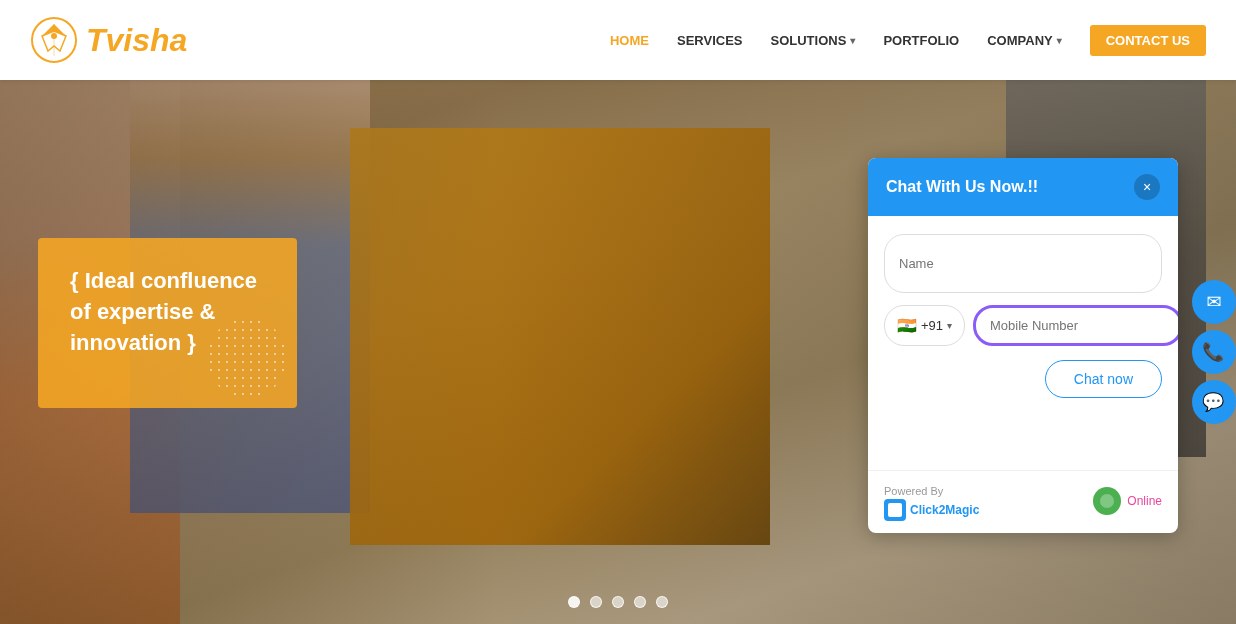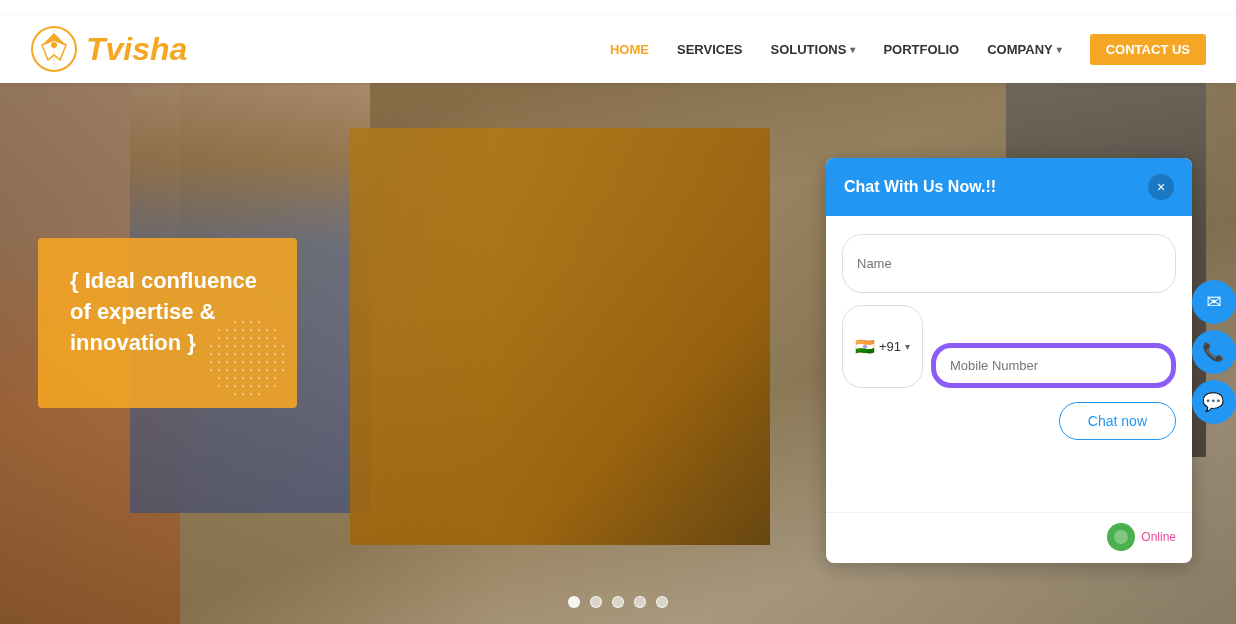--- a/index.html
+++ b/index.html
@@ -1,22 +1,22 @@
 <!DOCTYPE html>
 <html><head>
   <meta charset="utf-8">
   <style>
     * { margin: 0; padding: 0; box-sizing: border-box; }
     body { font-family: Arial, sans-serif; width: 1236px; height: 624px; overflow: hidden; position: relative; }
 
     
     .header {
       position: absolute;
-      top: 15px; left: 0; right: 0;
-      height: 68px;
+      top: 0; left: 0; right: 0;
+      height: 80px;
       background: #fff;
       display: flex;
       align-items: center;
       justify-content: space-between;
       padding: 0 30px;
       z-index: 100;
       box-shadow: 0 1px 4px rgba(0,0,0,0.1);
     }
     .logo {
       display: flex;
@@ -160,22 +160,22 @@
       cursor: pointer;
     }
     .slide-dot.active {
       background: rgba(255,255,255,0.9);
     }
 
     
     .chat-widget {
       position: absolute;
       top: 158px;
-      right: 44px;
-      width: 366px;
+      right: 58px;
+      width: 310px;
       background: #fff;
       border-radius: 8px;
       box-shadow: 0 4px 20px rgba(0,0,0,0.25);
       z-index: 200;
       overflow: hidden;
     }
     .chat-header {
       background: #2196f3;
       color: #fff;
       padding: 16px 18px;
@@ -228,26 +228,25 @@
       color: #333;
       cursor: pointer;
       white-space: nowrap;
     }
     .flag {
       font-size: 16px;
     }
     .phone-input {
       flex: 1;
       padding: 10px 14px;
-      border: 5px solid #8b5cf6;
+      border: 3px solid #8b5cf6;
       border-radius: 20px;
       font-size: 13px;
       color: #888;
       outline: none;
-      margin-top: 38px;
     }
     .chat-now-btn {
       display: block;
       margin: 0 0 0 auto;
       padding: 10px 28px;
       background: #fff;
       border: 1.5px solid #2196f3;
       border-radius: 20px;
       color: #2196f3;
       font-size: 14px;
@@ -405,20 +404,29 @@
         <span class="flag">🇮🇳</span>
         <span>+91</span>
         <span style="font-size:10px;color:#666">▾</span>
       </div>
       <input class="phone-input" type="tel" placeholder="Mobile Number" style="">
     </div>
     <button class="chat-now-btn">Chat now</button>
     <div class="chat-spacer"></div>
   </div>
   <div class="chat-footer">
+    <div>
+      <span class="powered-by">Powered By</span>
+      <div class="click2magic">
+        <div class="c2m-logo">
+          <div class="c2m-logo-inner"></div>
+        </div>
+        <span class="c2m-text">Click2Magic</span>
+      </div>
+    </div>
     <div class="online-badge">
       <div class="online-dot">
         <div class="online-inner"></div>
       </div>
       <span class="online-text">Online</span>
     </div>
   </div>
 </div>
 
 <div class="floating-btns">

